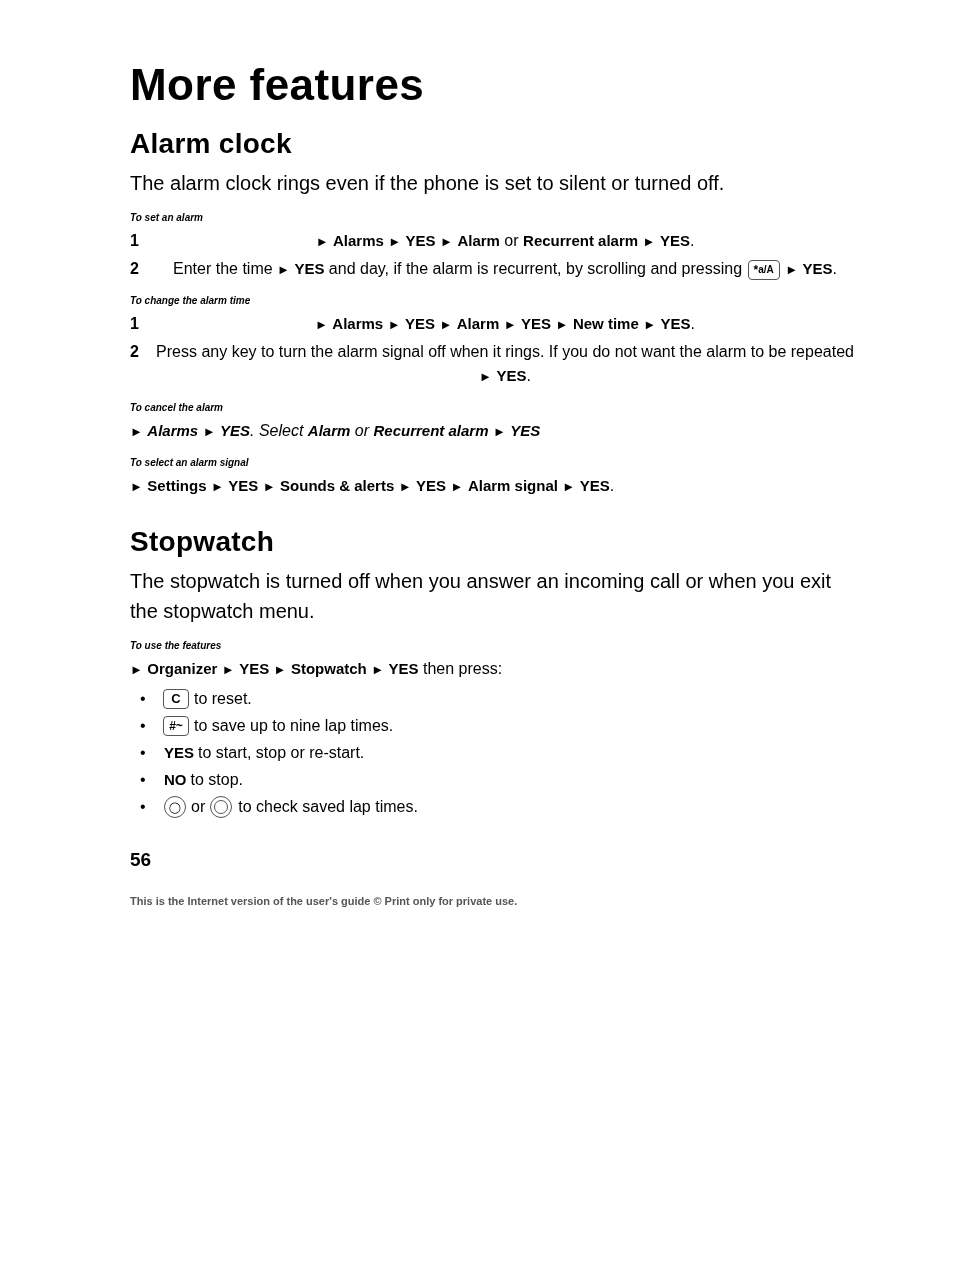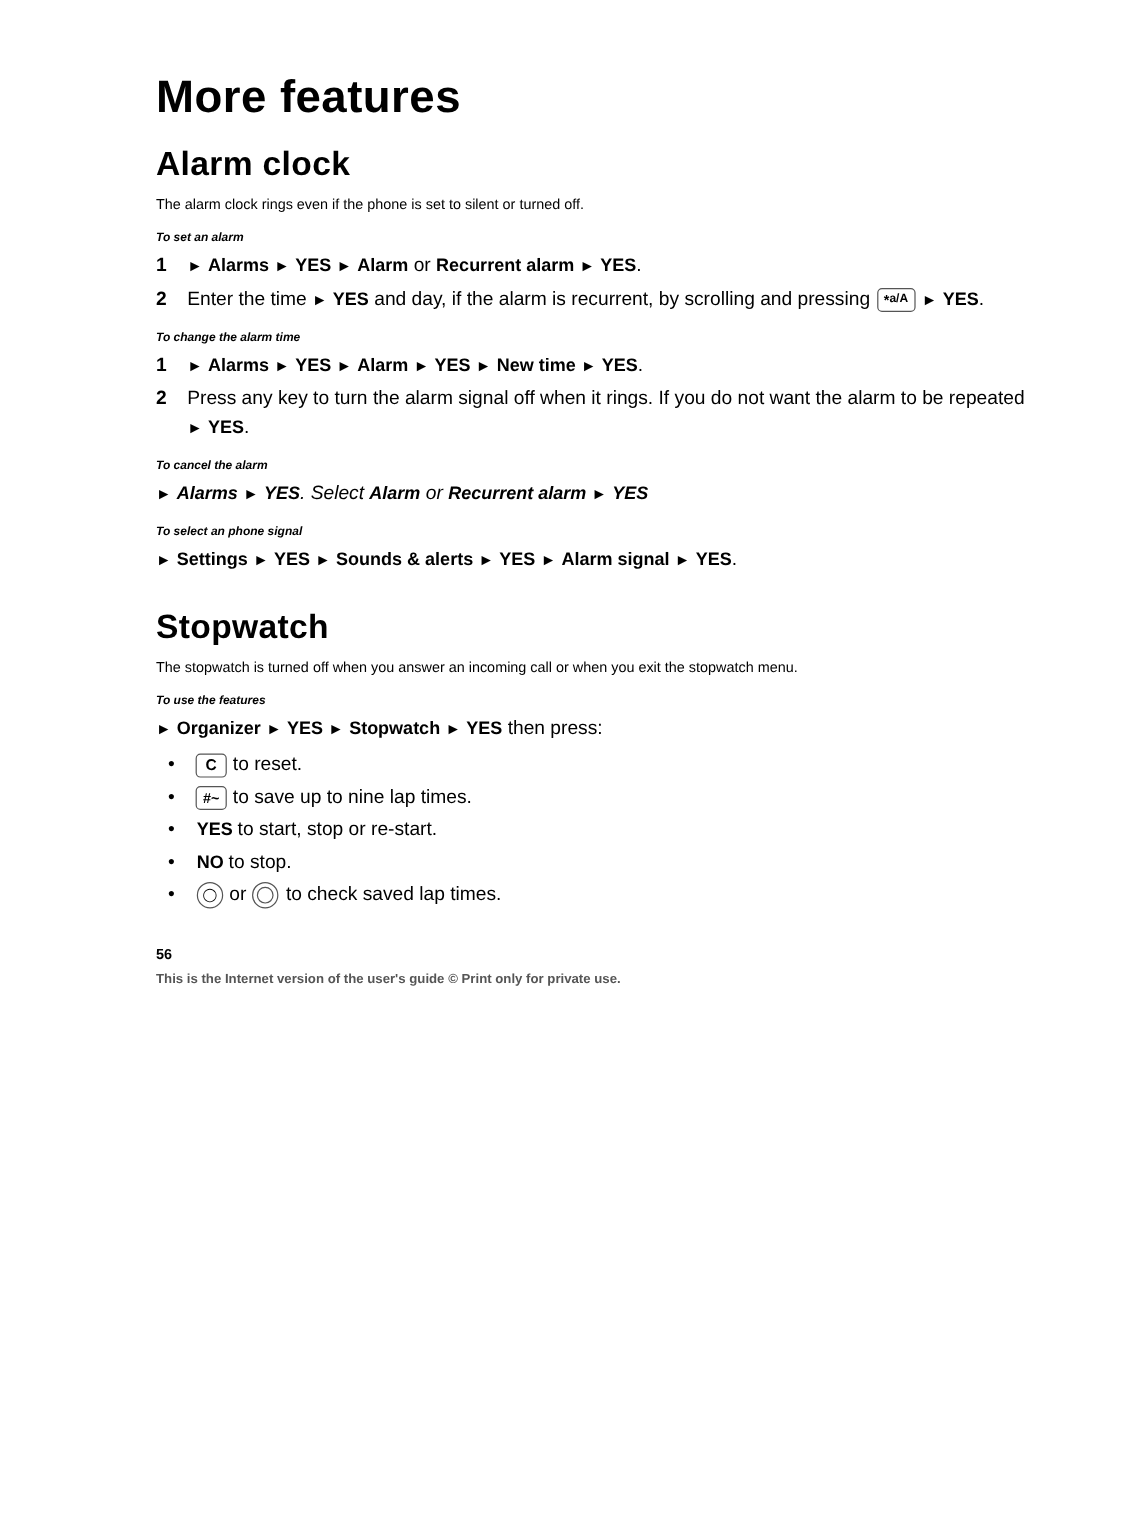--- a/index.html
+++ b/index.html
@@ -6,21 +6,21 @@
     body {
       background: #fff;
       font-family: Arial, Helvetica, sans-serif;
       font-size: 16px;
       color: #000;
       width: 954px;
       min-height: 1269px;
       padding: 60px 100px 60px 130px;
     }
     h1.page-title {
-      font-size: 38px;
+      font-size: 44px;
       font-weight: 900;
       font-family: 'Arial Black', Arial, sans-serif;
       margin-bottom: 18px;
       letter-spacing: 0.01em;
     }
     h2.section-title {
       font-size: 28px;
       font-weight: 900;
       font-family: 'Arial Black', Arial, sans-serif;
       margin-bottom: 8px;
@@ -29,21 +29,21 @@
     }
     h3.subsection-title {
       font-size: 10px;
       font-weight: bold;
       font-style: italic;
       font-family: Arial, sans-serif;
       margin-top: 14px;
       margin-bottom: 6px;
     }
     .intro-text {
-      font-size: 12px;
+      font-size: 20px;
       line-height: 1.5;
       margin-bottom: 10px;
     }
     .step-list {
       list-style: none;
       padding: 0;
       margin: 0 0 0 0;
     }
     .step-list li {
       display: flex;
@@ -53,20 +53,21 @@
       line-height: 1.5;
     }
     .step-num {
       font-weight: bold;
       min-width: 22px;
       font-size: 16px;
       margin-right: 4px;
     }
     .step-content {
       flex: 1;
+      text-align: center;
     }
     .bold-key {
       font-weight: bold;
       font-size: 15px;
     }
     .plain-list {
       list-style: none;
       padding: 0;
       margin: 0 0 0 10px;
     }
@@ -92,24 +93,24 @@
       padding: 0px 5px;
       font-size: 12px;
       font-weight: bold;
       background: #fff;
       min-width: 26px;
       height: 20px;
       margin: 0 1px;
       vertical-align: middle;
     }
     .page-num {
-      font-size: 12px;
+      font-size: 19px;
       font-weight: bold;
       margin-top: 30px;
-      margin-bottom: 8px;
+      margin-bottom: 24px;
       display: block;
     }
     .footer-text {
       font-size: 11px;
       color: #555;
       font-weight: bold;
     }
     .nav-arrow {
       font-weight: bold;
       font-size: 13px;
@@ -155,21 +156,21 @@
   </li>
 </ol>
 
 <h3 class="subsection-title">To cancel the alarm</h3>
 <div>
   <p style="font-size:16px; line-height:1.5; margin-bottom:2px;font-style:italic;">
     <span class="nav-arrow">►</span> <span class="bold-key">Alarms</span> <span class="nav-arrow">►</span> <span class="bold-key">YES</span>. Select <span class="bold-key">Alarm</span> or <span class="bold-key">Recurrent alarm</span> <span class="nav-arrow">►</span> <span class="bold-key">YES</span>
   </p>
 </div>
 
-<h3 class="subsection-title">To select an phone signal</h3>
+<h3 class="subsection-title">To select an alarm signal</h3>
 <p style="font-size:16px; line-height:1.5;">
   <span class="nav-arrow">►</span> <span class="bold-key">Settings</span> <span class="nav-arrow">►</span> <span class="bold-key">YES</span> <span class="nav-arrow">►</span> <span class="bold-key">Sounds &amp; alerts</span> <span class="nav-arrow">►</span> <span class="bold-key">YES</span> <span class="nav-arrow">►</span> <span class="bold-key">Alarm signal</span> <span class="nav-arrow">►</span> <span class="bold-key">YES</span>.
 </p>
 
 <h2 class="section-title" style="margin-top:28px;">Stopwatch</h2>
 <p class="intro-text">The stopwatch is turned off when you answer an incoming call or when you exit the stopwatch menu.</p>
 
 <h3 class="subsection-title">To use the features</h3>
 <p style="font-size:16px; line-height:1.5; margin-bottom:6px;">
   <span class="nav-arrow">►</span> <span class="bold-key">Organizer</span> <span class="nav-arrow">►</span> <span class="bold-key">YES</span> <span class="nav-arrow">►</span> <span class="bold-key">Stopwatch</span> <span class="nav-arrow">►</span> <span class="bold-key">YES</span> then press:

